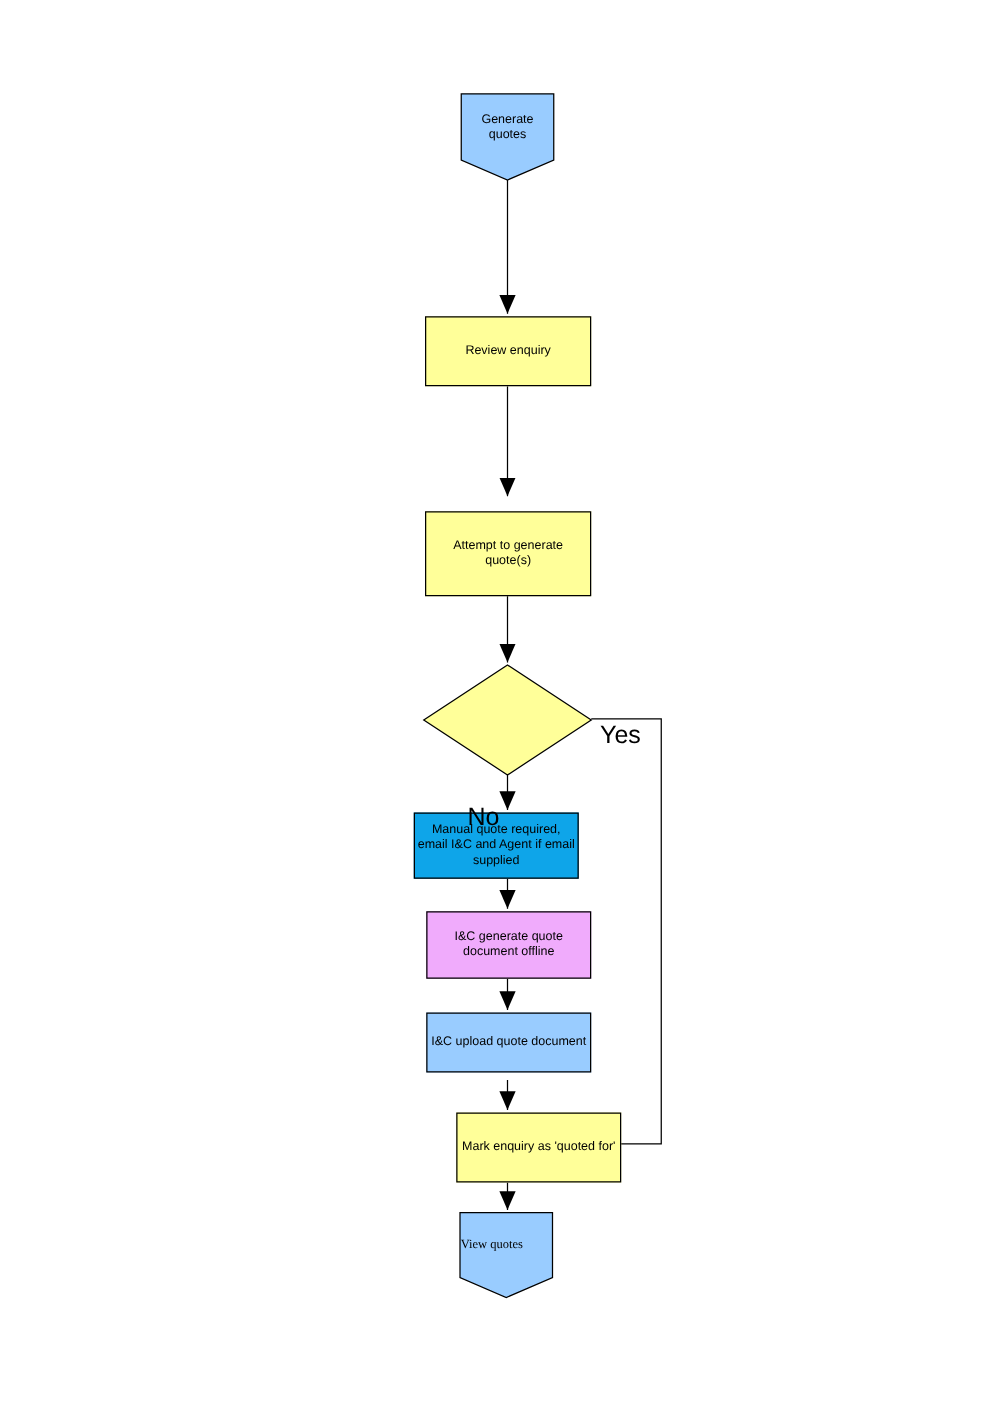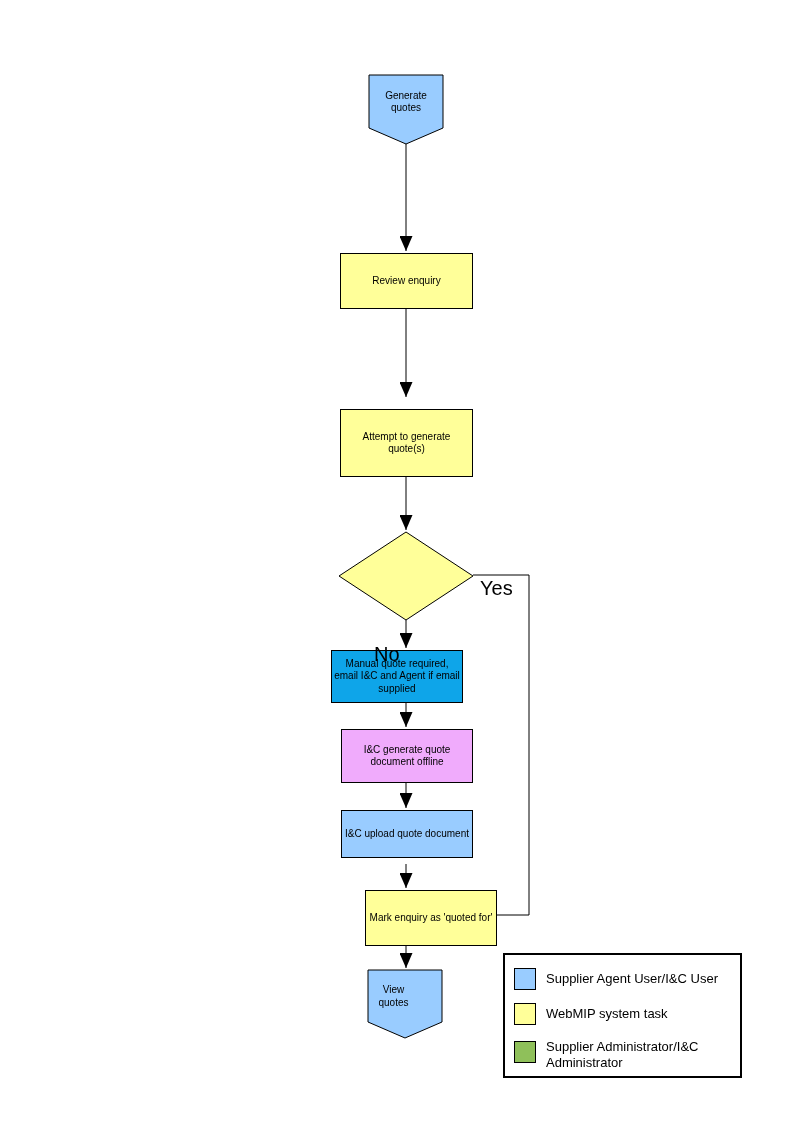--- a/index.html
+++ b/index.html
@@ -109,46 +109,32 @@
     <path d="M406,703 L406,727" stroke="#000000" stroke-width="1" fill="none" marker-end="url(#ah)"></path>
     <path d="M406,783 L406,808" stroke="#000000" stroke-width="1" fill="none" marker-end="url(#ah)"></path>
     <path d="M406,864 L406,888" stroke="#000000" stroke-width="1" fill="none" marker-end="url(#ah)"></path>
     <path d="M406,946 L406,968" stroke="#000000" stroke-width="1" fill="none" marker-end="url(#ah)"></path>
     <path d="M473,575 L529,575 L529,915 L476,915" stroke="#000000" stroke-width="1" fill="none" marker-end="url(#ah)"></path>
   </svg>
 
   <div class="shape-label" style="left:369px; top:75px; width:74px; height:54px;">Generate quotes</div>
 
 
-  <div class="shape-label" style="left:368px; top:970px; width:51px; height:53px;">View quotes</div>
+  <div class="shape-label" style="left:368px; top:970px; width:51px; height:53px;font-family:Liberation Serif, serif;">View quotes</div>
 
   <div class="node" style="left: 340px; top: 253px; width: 133px; height: 56px; background-color: rgb(255, 255, 153);">Review enquiry</div>
 
   <div class="node" style="left: 340px; top: 409px; width: 133px; height: 68px; background-color: rgb(255, 255, 153);">Attempt to generate quote(s)</div>
 
   <div class="node" style="left: 331px; top: 650px; width: 132px; height: 53px; background-color: #0ea5e9;">Manual quote required, email I&amp;C and Agent if email supplied</div>
 
   <div class="node" style="left: 341px; top: 729px; width: 132px; height: 54px; background-color: #f0abfc;">I&amp;C generate quote document offline</div>
 
   <div class="node" style="left: 341px; top: 810px; width: 132px; height: 48px; background-color: rgb(153, 204, 255);">I&amp;C upload quote document</div>
 
   <div class="node" style="left: 341px; top: 890px; width: 132px; height: 56px; background-color: rgb(255, 255, 153); margin-left: 24px;">Mark enquiry as 'quoted for'</div>
 
   <div class="branch-label" style="left:480px; top:578px;">Yes</div>
 
   <div class="branch-label" style="left:374px; top:644px;">No</div>
 
-  <div class="legend">
-    <div class="legend-row center" style="top:13px;">
-      <div class="legend-swatch" style="background-color: rgb(153, 204, 255);"></div>
-      <div class="legend-label">Supplier Agent User/I&amp;C User</div>
-    </div>
-    <div class="legend-row center" style="top:48px;">
-      <div class="legend-swatch" style="background-color: rgb(255, 255, 153);"></div>
-      <div class="legend-label">WebMIP system task</div>
-    </div>
-    <div class="legend-row top" style="top:84px;">
-      <div class="legend-swatch" style="margin-top: 2px; background-color: rgb(143, 192, 90);"></div>
-      <div class="legend-label">Supplier Administrator/I&amp;C Administrator</div>
-    </div>
-  </div>
 
 </div>
 
 </body></html>

